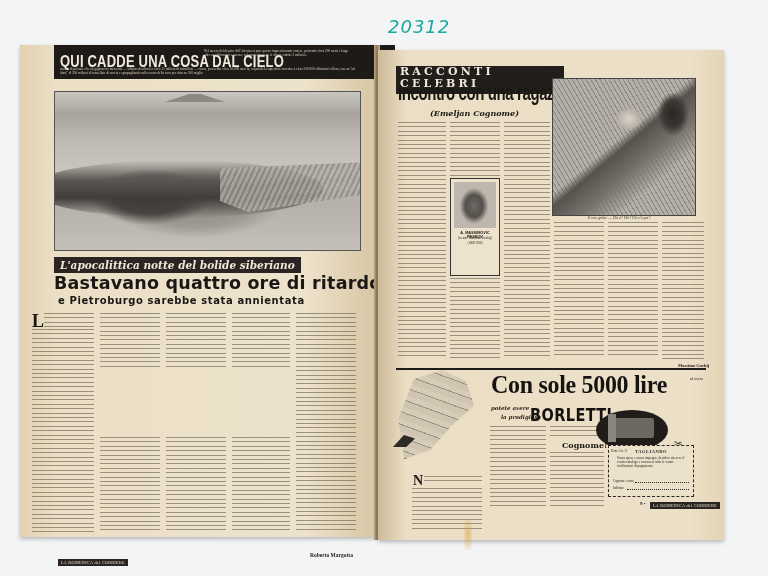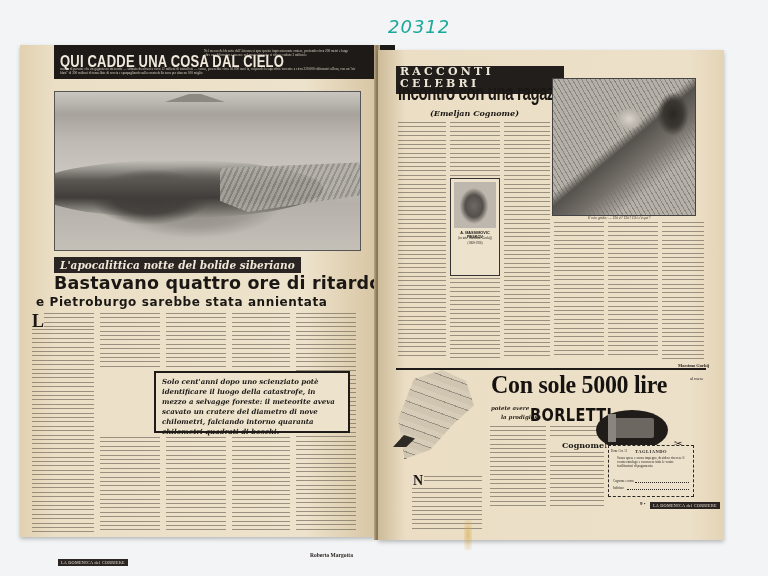--- a/index.html
+++ b/index.html
@@ -17,21 +17,21 @@
   .photo-crater{position:absolute;left:34px;top:46px;width:305px;height:158px;border:1px solid #555;
     background:
       radial-gradient(ellipse 60px 28px at 95px 105px,#3a3734 0%,#4b4844 60%,transparent 100%),
       radial-gradient(ellipse 110px 45px at 140px 110px,#8a8680 0%,#9f9b94 55%,transparent 80%),
       linear-gradient(180deg,#c9c6c0 0%,#b7b3ad 8%,#a7a39c 14%,#bebab3 30%,#cac6bf 50%,#b5b1aa 70%,#c4c0b8 100%);}
   .photo-crater .mountain{position:absolute;left:110px;top:0;width:60px;height:10px;background:#8c8882;clip-path:polygon(0 100%,40% 20%,60% 20%,100% 100%);}
   .photo-crater .rim{position:absolute;left:0;top:68px;width:305px;height:58px;background:linear-gradient(180deg,transparent 0%,#5a5652 35%,#403d3a 65%,transparent 100%);clip-path:ellipse(48% 50% at 40% 50%);}
   .photo-crater .rimright{position:absolute;left:165px;top:65px;width:140px;height:55px;background:repeating-linear-gradient(115deg,#8e8a84 0 2px,#b2aea7 2px 5px);clip-path:polygon(0 20%,100% 10%,100% 70%,20% 100%,0 80%);opacity:0.85;}
   .kicker{position:absolute;left:34px;top:212px;background:#2a2522;color:#efe7d8;font-family:"DejaVu Serif",serif;font-style:italic;font-weight:bold;font-size:10.5px;padding:2px 6px;text-align:center;}
   .headline1{position:absolute;left:34px;top:228px;font-family:"DejaVu Sans",sans-serif;font-weight:bold;font-size:17.5px;color:#1a1714;letter-spacing:0.2px;white-space:nowrap;}
-  .headline2{position:absolute;left:16px;top:250px;font-family:"DejaVu Sans",sans-serif;font-weight:bold;font-size:12px;color:#1a1714;letter-spacing:0.6px;white-space:nowrap;}
+  .headline2{position:absolute;left:38px;top:250px;font-family:"DejaVu Sans",sans-serif;font-weight:bold;font-size:10px;color:#1a1714;letter-spacing:0.6px;white-space:nowrap;}
   .col{position:absolute;}
   .textlines{background:repeating-linear-gradient(180deg,#6e655a 0 1px,transparent 1px 4.4px);opacity:0.65;}
   .dropcap{position:absolute;font-family:"Liberation Serif",serif;font-size:18px;font-weight:bold;color:#1a1714;}
   .quotebox{position:absolute;left:134px;top:326px;width:196px;height:62px;border:2px solid #1d1a17;background:#ede3cd;padding:4px 6px;box-sizing:border-box;font-family:"DejaVu Serif",serif;font-style:italic;font-weight:bold;font-size:7px;line-height:10px;color:#1d1a17;}
   .signature{position:absolute;left:290px;top:507px;font-size:5.5px;font-weight:bold;color:#2a2420;}
   .footer-mast{position:absolute;background:#2a2522;color:#e8e0d0;font-size:4.2px;padding:1px 3px;letter-spacing:0.3px;}
   .footer-left{left:38px;top:514px;}
   .pageno-left{position:absolute;left:100px;top:513px;font-size:6px;font-weight:bold;color:#2a2420;}
   
   .kicker-racconti{position:absolute;left:18px;top:16px;width:168px;height:28px;background:#221e1b;color:#eee6d6;font-family:"DejaVu Serif",serif;font-weight:bold;font-size:11px;letter-spacing:3.2px;line-height:12px;padding-left:4px;box-sizing:border-box;}
@@ -103,21 +103,20 @@
   <div class="col textlines" style="left:24px;top:268px;width:50px;height:14px;"></div>
   <div class="col textlines" style="left:12px;top:284px;width:62px;height:204px;"></div>
   <div class="col textlines" style="left:80px;top:268px;width:60px;height:56px;"></div>
   <div class="col textlines" style="left:80px;top:392px;width:60px;height:96px;"></div>
   <div class="col textlines" style="left:146px;top:268px;width:60px;height:56px;"></div>
   <div class="col textlines" style="left:146px;top:392px;width:60px;height:96px;"></div>
   <div class="col textlines" style="left:212px;top:268px;width:58px;height:56px;"></div>
   <div class="col textlines" style="left:212px;top:392px;width:58px;height:96px;"></div>
   <div class="col textlines" style="left:276px;top:268px;width:60px;height:220px;"></div>
 
-  <div class="quotebox">Solo cent'anni dopo uno scienziato potè identificare il luogo della catastrofe, in mezzo a selvagge foreste: il meteorite aveva scavato un cratere del diametro di nove chilometri, falciando intorno quaranta chilometri quadrati di boschi.</div>
   <div class="signature">Roberto Margotta</div>
   <div class="footer-mast footer-left">LA DOMENICA del CORRIERE</div>
   <div class="pageno-left">• 8</div>
 </div>
 
 <div class="spine"></div>
 
 <div class="page page-right">
   <div class="kicker-racconti">RACCONTI CELEBRI</div>
   <div class="story-title">Incontro con una ragazza</div>

